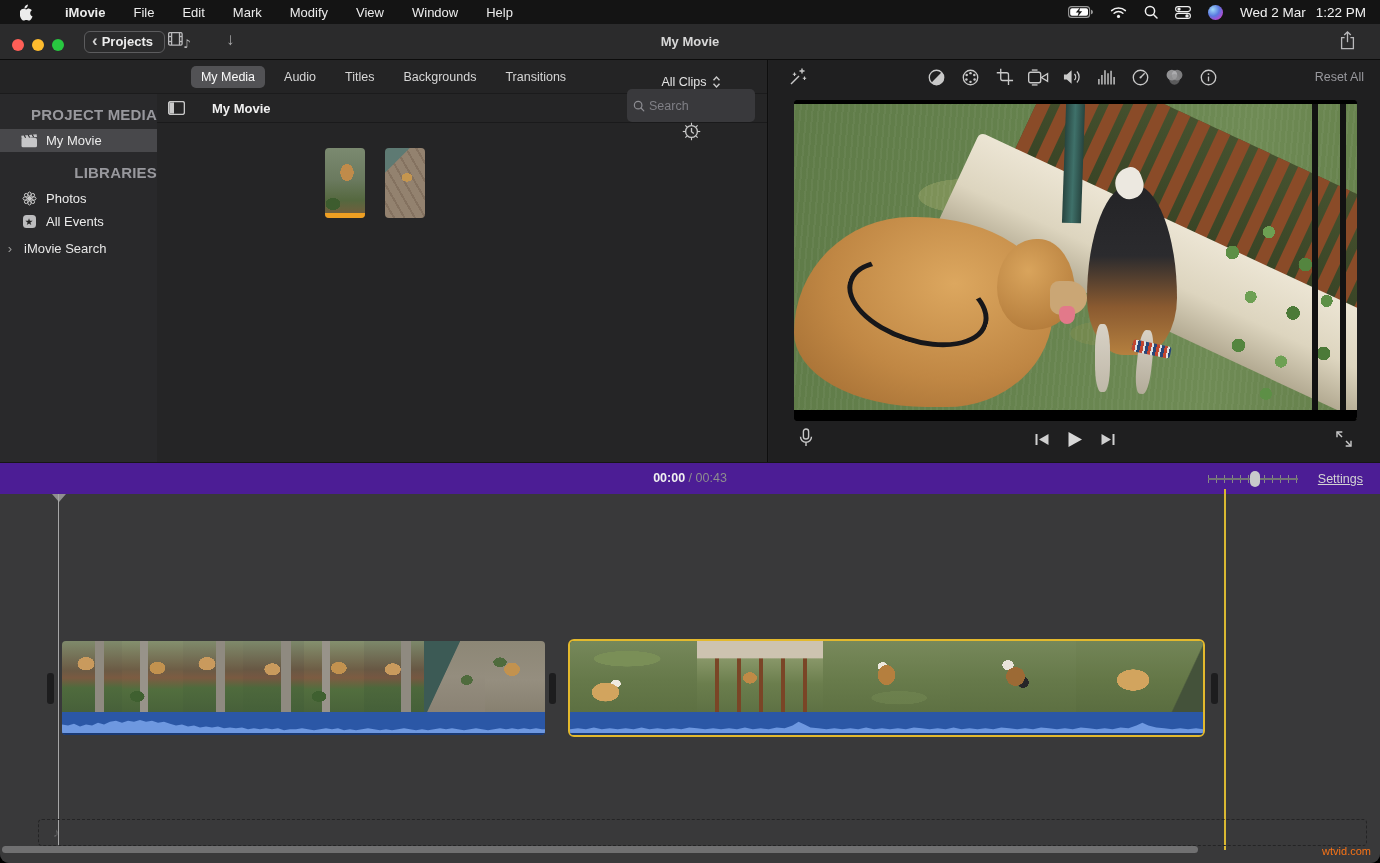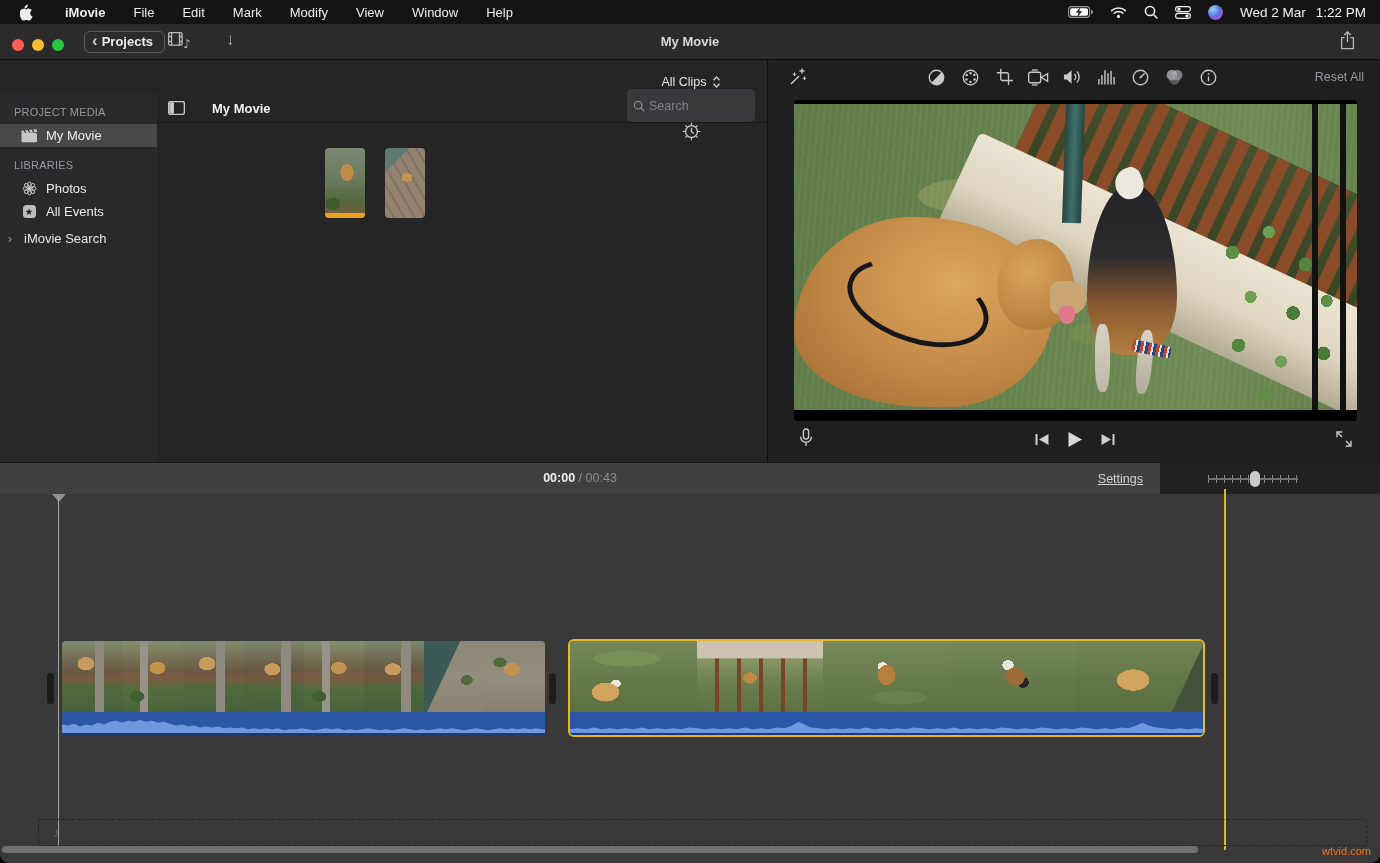--- a/index.html
+++ b/index.html
@@ -29,21 +29,21 @@
   .import-arrow { left:226px; font-size:17px; top:6px; color:#a9a9ab; }
   .win-title { position:absolute; left:0; right:0; top:10px; text-align:center; color:#d8d8d8; font-size:13px; font-weight:600; }
   .share-btn { left:1340px; top:7px; }
 
   
   .left-pane { position:absolute; left:0; top:60px; width:768px; height:402px; background:#252526; border-right:1px solid #0e0e0e; }
   .tabs-row { position:absolute; left:0; top:0; width:100%; height:34px; display:flex; align-items:center; justify-content:center; gap:9px; border-bottom:1px solid #1b1b1c; background:#242425; }
   .tab { color:#d6d6d6; font-size:12.5px; padding:4px 10px; border-radius:5px; }
   .tab.sel { background:#525255; color:#fafafa; }
   .sidebar { position:absolute; left:0; top:34px; width:157px; bottom:0; background:#29292b; }
-  .side-hdr { color:#98989d; font-size:11px; font-weight:400; letter-spacing:.2px; padding:12px 0 6px 14px; }
+  .side-hdr { color:#98989d; font-size:15px; font-weight:700; letter-spacing:.2px; padding:12px 0 6px 14px;text-align:right; }
   .side-item { display:flex; align-items:center; gap:8px; height:23px; padding-left:20px; color:#ebebeb; font-size:13px; }
   .side-item.sel { background:#48484b; }
   .side-item .sic { width:18px; display:flex; justify-content:center; align-items:center; }
   .side-item.lib-root { padding-left:4px; color:#e6e6e6; margin-top:4px; }
   .disc { color:#9a9a9a; font-size:13px; width:12px; text-align:center; }
   .star-box { width:13px; height:13px; background:#bcbcbe; border-radius:3.5px; color:#222; font-size:9.5px; line-height:13px; text-align:center; }
 
   .media-area { position:absolute; left:157px; top:34px; right:0; bottom:0; background:#252526; }
   .media-header { position:absolute; left:0; top:0; right:0; height:29px; border-bottom:1px solid #1a1a1b; display:flex; align-items:center; }
   .mh-toggle { margin-left:11px; display:flex; align-items:center; }
@@ -120,21 +120,21 @@
   .sc-railing { position:absolute; right:0; top:0; width:8%; height:100%; background:repeating-linear-gradient(90deg,#121212 0 6px, rgba(0,0,0,0) 6px 28px); }
   .sc-bar-top { position:absolute; left:0; top:0; right:0; height:4px; background:#000; }
   .sc-bar-bot { position:absolute; left:0; bottom:0; right:0; height:11px; background:#000; }
 
   .viewer-controls { position:absolute; left:0; top:365px; right:0; height:34px; color:#cfcfcf; }
   .vc-mic { position:absolute; left:30px; top:3px; }
   .vc-transport { position:absolute; left:50%; transform:translateX(-50%); top:6px; display:flex; align-items:center; gap:17px; }
   .vc-full { position:absolute; right:28px; top:6px; }
 
   
-  .tl-header { position:absolute; left:0; top:462px; width:1160px; height:32px; background:#404040; border-top:1px solid #161616; }
+  .tl-header { position:absolute; left:0; top:462px; width:1380px; height:32px; background:#4c1d95; border-top:1px solid #161616; }
   .tl-time { position:absolute; left:0; right:0; top:8px; text-align:center; font-size:12.5px; }
   .tl-time .cur { color:#f0f0f0; font-weight:600; }
   .tl-time .sep, .tl-time .tot { color:#8d8d8f; font-weight:400; }
   .zoom-slider { position:absolute; left:1208px; top:8px; width:90px; height:16px; }
   .zoom-slider .ticks { position:absolute; left:0; right:0; top:4px; height:8px; background:repeating-linear-gradient(90deg,#87878a 0 1px, rgba(0,0,0,0) 1px 8px); }
   .zoom-slider .track { position:absolute; left:0; right:0; top:7px; height:2px; background:#737376; }
   .zoom-slider .thumb { position:absolute; left:42px; top:0; width:10px; height:16px; background:#c9c9cb; border-radius:5px; }
   .tl-settings { position:absolute; right:17px; top:9px; color:#d3d3d3; font-size:12.5px;text-decoration:underline; }
   .tlh-nub { position:absolute; left:1224px; bottom:0; width:2px; height:5px; background:#d9b832; }
 
@@ -288,20 +288,27 @@
     <span class="tb-icon share-btn">
       <svg width="15" height="19" viewBox="0 0 15 19">
           <path d="M7.5 1.2v10" class="st-dim"></path>
           <path d="M4.2 4L7.5 1l3.3 3" class="st-dim"></path>
           <path d="M4.6 6.6H1.6v11h11.8v-11h-3" class="st-dim"></path>
         </svg>
     </span>
   </div>
 
   <div class="left-pane">
+    <div class="tabs-row">
+      <span class="tab sel">My Media</span>
+      <span class="tab">Audio</span>
+      <span class="tab">Titles</span>
+      <span class="tab">Backgrounds</span>
+      <span class="tab">Transitions</span>
+    </div>
 
     <div class="sidebar">
       <div class="side-hdr">PROJECT MEDIA</div>
       <div class="side-item sel">
         <span class="sic">
           <svg width="17" height="14" viewBox="0 0 17 14">
               <rect x=".5" y="4" width="15.5" height="9.3" rx="1.5" fill="#c6c6c8"></rect>
               <path d="M.3 1.8L15.6.2l.4 2.9L.7 4.7z" fill="#c6c6c8"></path>
               <path d="M3.2 1.2l1.4 2.6M7.2.8l1.4 2.6M11.2.4l1.4 2.6" stroke="#29292b" stroke-width="1.1"></path>
             </svg>

